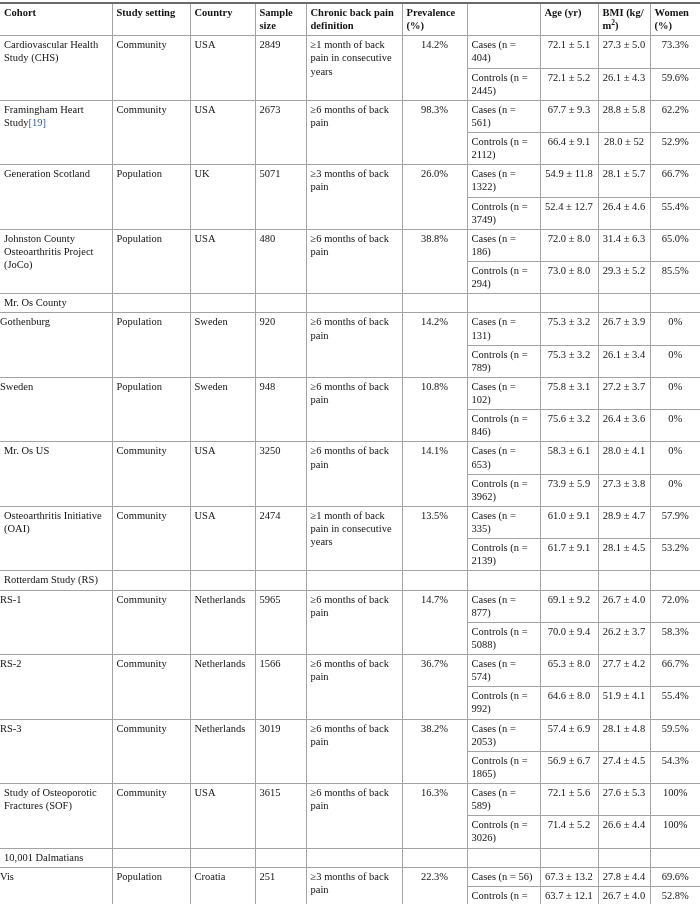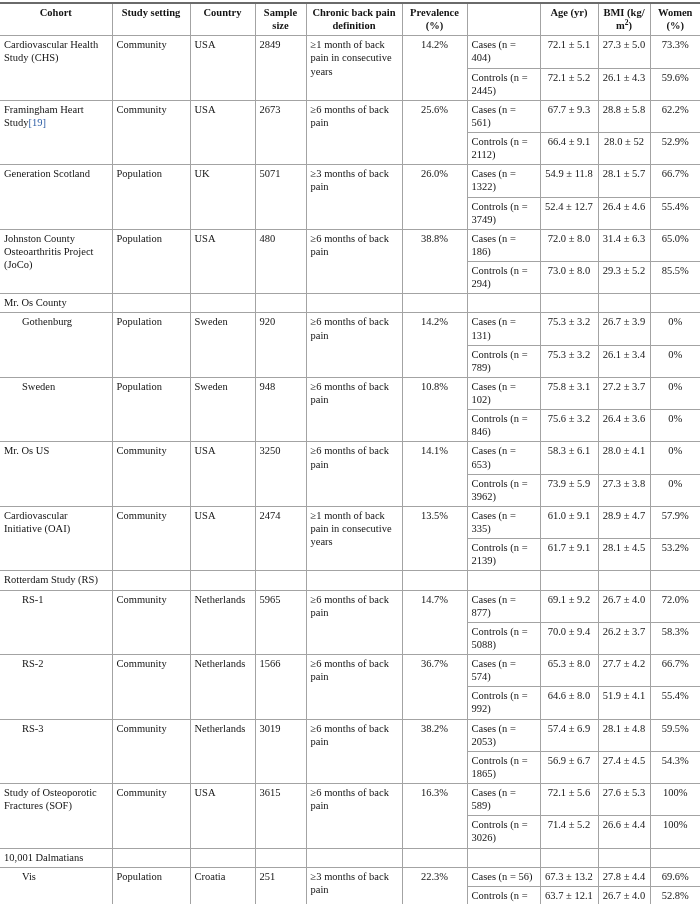--- a/index.html
+++ b/index.html
@@ -22,23 +22,23 @@
   th, td {
     border: 1px solid #a3a3a3;
     vertical-align: top;
     font-size: 10.5px;
     line-height: 1.25;
     padding: 2px 4px 3px 4px;
     overflow: hidden;
   }
   tr > *:first-child { border-left: 0; }
   tr > *:last-child  { border-right: 0; }
-  th { text-align: center; font-weight: bold; }
+  th { text-align: left; font-weight: bold; }
   td.center { text-align: center; }
-  td.indent { padding-left: 22px; }
+  td.indent { padding-left: 0; }
   tr.group-row td { height: 18px; }
   sup { font-size: 7.5px; line-height: 0; }
   a.ref-link { color: #2e5fa6; text-decoration: none; cursor: pointer; }
 </style>
 </head>
 <body>
 
 <div class="page">
   <table class="cohort-table">
     <colgroup>
@@ -85,21 +85,21 @@
           <td class="center">72.1 ± 5.2</td>
           <td class="center">26.1 ± 4.3</td>
           <td class="center">59.6%</td>
         </tr>
         <tr>
           <td rowspan="2">Framingham Heart Study<a class="ref-link">[19]</a></td>
           <td rowspan="2">Community</td>
           <td rowspan="2">USA</td>
           <td rowspan="2">2673</td>
           <td rowspan="2">≥6 months of back pain</td>
-          <td class="center" rowspan="2">25.6%</td>
+          <td class="center" rowspan="2">98.3%</td>
           <td>Cases (n = 561)</td>
           <td class="center">67.7 ± 9.3</td>
           <td class="center">28.8 ± 5.8</td>
           <td class="center">62.2%</td>
         </tr>
         <tr>
           <td>Controls (n = 2112)</td>
           <td class="center">66.4 ± 9.1</td>
           <td class="center">28.0 ± 52</td>
           <td class="center">52.9%</td>
@@ -200,21 +200,21 @@
           <td class="center">28.0 ± 4.1</td>
           <td class="center">0%</td>
         </tr>
         <tr>
           <td>Controls (n = 3962)</td>
           <td class="center">73.9 ± 5.9</td>
           <td class="center">27.3 ± 3.8</td>
           <td class="center">0%</td>
         </tr>
         <tr>
-          <td rowspan="2">Cardiovascular Initiative (OAI)</td>
+          <td rowspan="2">Osteoarthritis Initiative (OAI)</td>
           <td rowspan="2">Community</td>
           <td rowspan="2">USA</td>
           <td rowspan="2">2474</td>
           <td rowspan="2">≥1 month of back pain in consecutive years</td>
           <td class="center" rowspan="2">13.5%</td>
           <td>Cases (n = 335)</td>
           <td class="center">61.0 ± 9.1</td>
           <td class="center">28.9 ± 4.7</td>
           <td class="center">57.9%</td>
         </tr>

